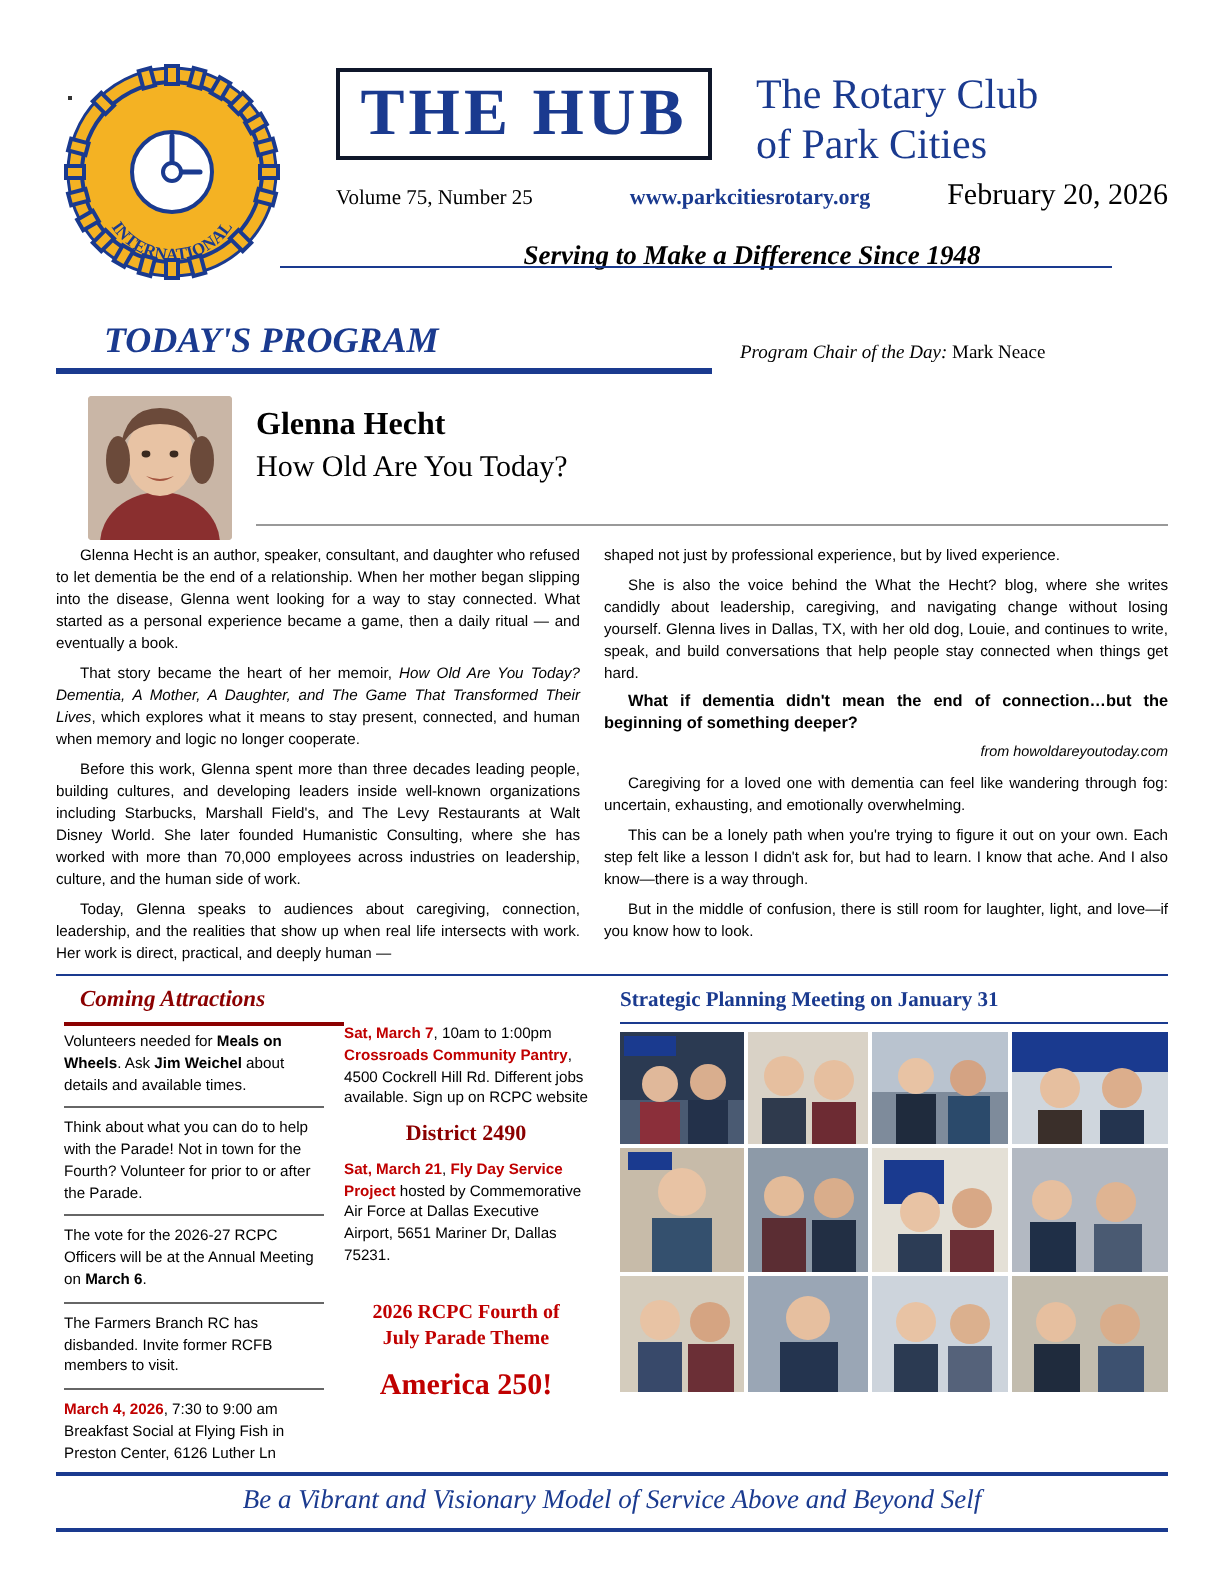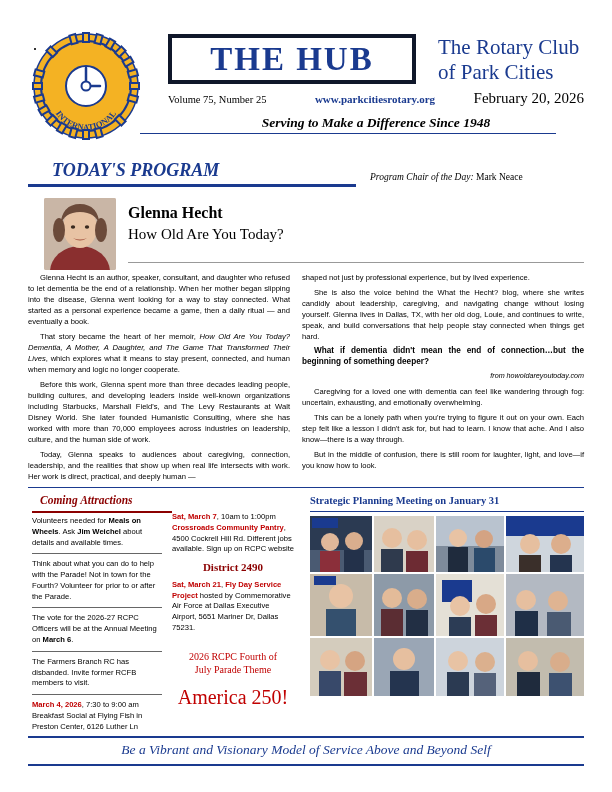--- a/index.html
+++ b/index.html
@@ -14,41 +14,41 @@
   .page { position:relative; width:612px; height:792px; padding:0; box-sizing:border-box; }
 
   
   .masthead { position:absolute; left:28px; top:28px; width:556px; height:110px; }
   .rotary-logo { position:absolute; left:4px; top:4px; width:108px; height:108px; }
   .rotary-logo svg { display:block; }
 
   .mast-right { position:absolute; left:140px; top:6px; width:416px; }
   .mast-top { display:flex; align-items:flex-start; }
   .hub-box {
-    width:248px; border:4px solid #0f172a; box-sizing:border-box;
+    width:188px; border:2px solid #0f172a; box-sizing:border-box;
     text-align:center; padding:4px 0 3px 0;
   }
   .hub-title {
     font-family:"Liberation Serif", serif;
     font-weight:bold; font-size:33px; color:#1a3a8f; letter-spacing:2px; line-height:1.05;
   }
   .club-name {
     margin-left:22px;
     font-family:"Liberation Serif", serif;
     font-size:21px; color:#1a3a8f; line-height:1.18; padding-top:1px;
   }
   .mast-info {
     display:flex; align-items:baseline; width:416px; margin-top:5px;
     font-family:"Liberation Serif", serif;
   }
   .vol { font-size:10.5px; width:132px; }
   .web { font-size:11px; font-weight:bold; color:#1a3a8f; width:150px; text-align:center; }
   .date { font-size:15px; flex:1; text-align:right; }
   .tagline {
-    margin-top:8px; width:416px; text-align:center;
+    margin-top:13px; width:416px; text-align:center;
     font-family:"Liberation Serif", serif; font-weight:bold; font-style:italic;
     font-size:13.5px; color:#000;
   }
   .mast-rule { position:absolute; left:140px; top:133px; width:416px; height:1px; background:#1a3a8f; }
 
   
   .program-head {
     position:absolute; left:52px; top:160px;
     font-family:"Liberation Serif", serif; font-weight:bold; font-style:italic;
     font-size:18px; color:#1a3a8f;
@@ -108,24 +108,24 @@
   .bcol1 { left:32px; top:516px; width:130px; }
   .bcol2 { left:172px; top:512px; width:122px; }
   .bcol p { margin:0 0 5px 0; }
   .hr-thin { border:none; border-top:1px solid #666; margin:5px 0 5px 0; }
   .red { color:#c00000; font-weight:bold; }
   .district {
     text-align:center; font-family:"Liberation Serif", serif; font-weight:bold; font-size:11px; color:#8b0000;
     margin:2px 0 4px 0;
   }
   .parade {
-    text-align:center; font-family:"Liberation Serif", serif; font-weight:normal; color:#c00000;
+    text-align:center; font-family:"Liberation Serif", serif; font-weight:bold; color:#c00000;
     font-size:10px; line-height:1.3; margin-top:16px;
   }
-  .parade .big { display:block; font-size:20px; margin-top:8px; }
+  .parade .big { display:block; font-size:15px; margin-top:8px; }
 
   
   .collage { position:absolute; left:310px; top:516px; width:274px; height:200px; }
   .ph { position:absolute; overflow:hidden; background:#888; }
 
   
   .footer-rule-top { position:absolute; left:28px; top:736px; width:556px; height:2px; background:#1a3a8f; }
   .footer {
     position:absolute; left:28px; top:742px; width:556px; text-align:center;
     font-family:"Liberation Serif", serif; font-weight:normal; font-style:italic;

